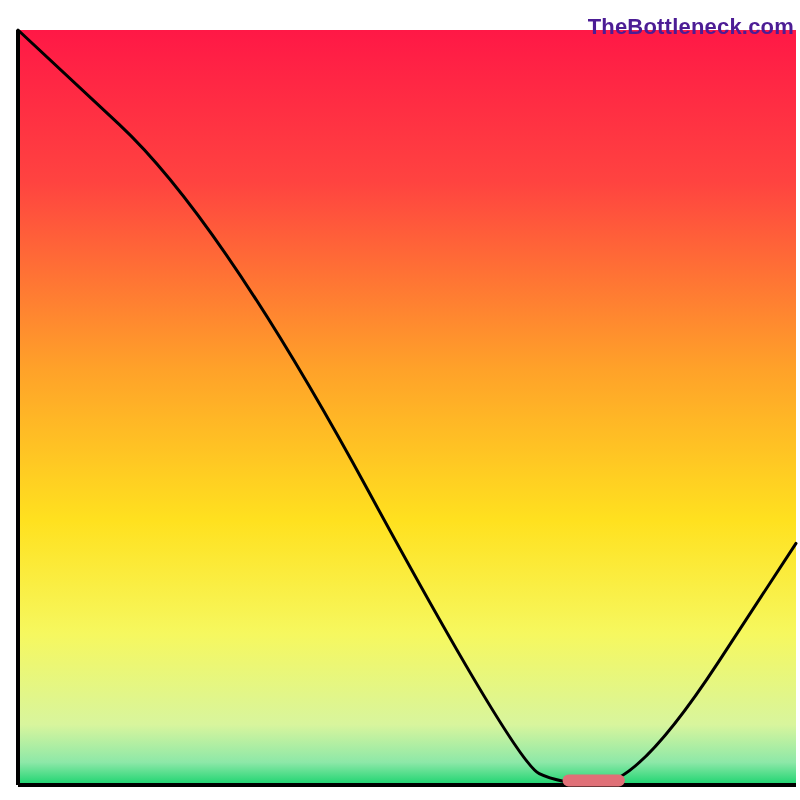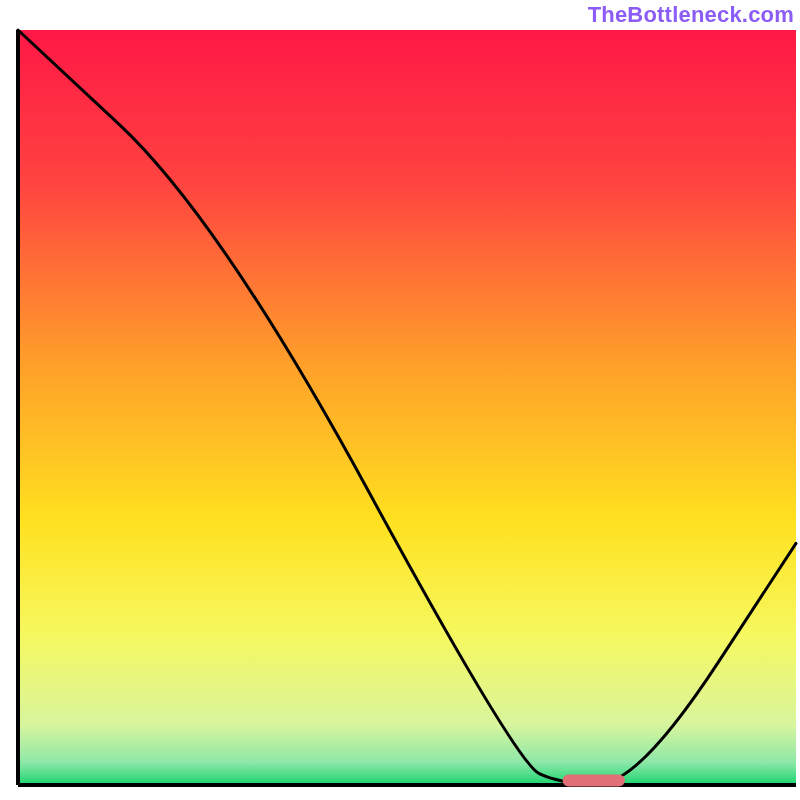--- a/index.html
+++ b/index.html
@@ -18,24 +18,24 @@
   svg.chart {
     position: absolute;
     top: 0;
     left: 0;
     width: 800px;
     height: 800px;
     display: block;
   }
   .watermark {
     position: absolute;
-    top: 2px;
+    top: 14px;
     right: 6px;
     font: 700 22px Arial, Helvetica, sans-serif;
-    color: #8b5cf6;
+    color: #4c1d95;
     letter-spacing: 0.2px;
     user-select: none;
   }
 </style>
 </head>
 <body>
 
 <div class="stage">
 
   <svg class="chart" viewBox="0 0 800 800">

